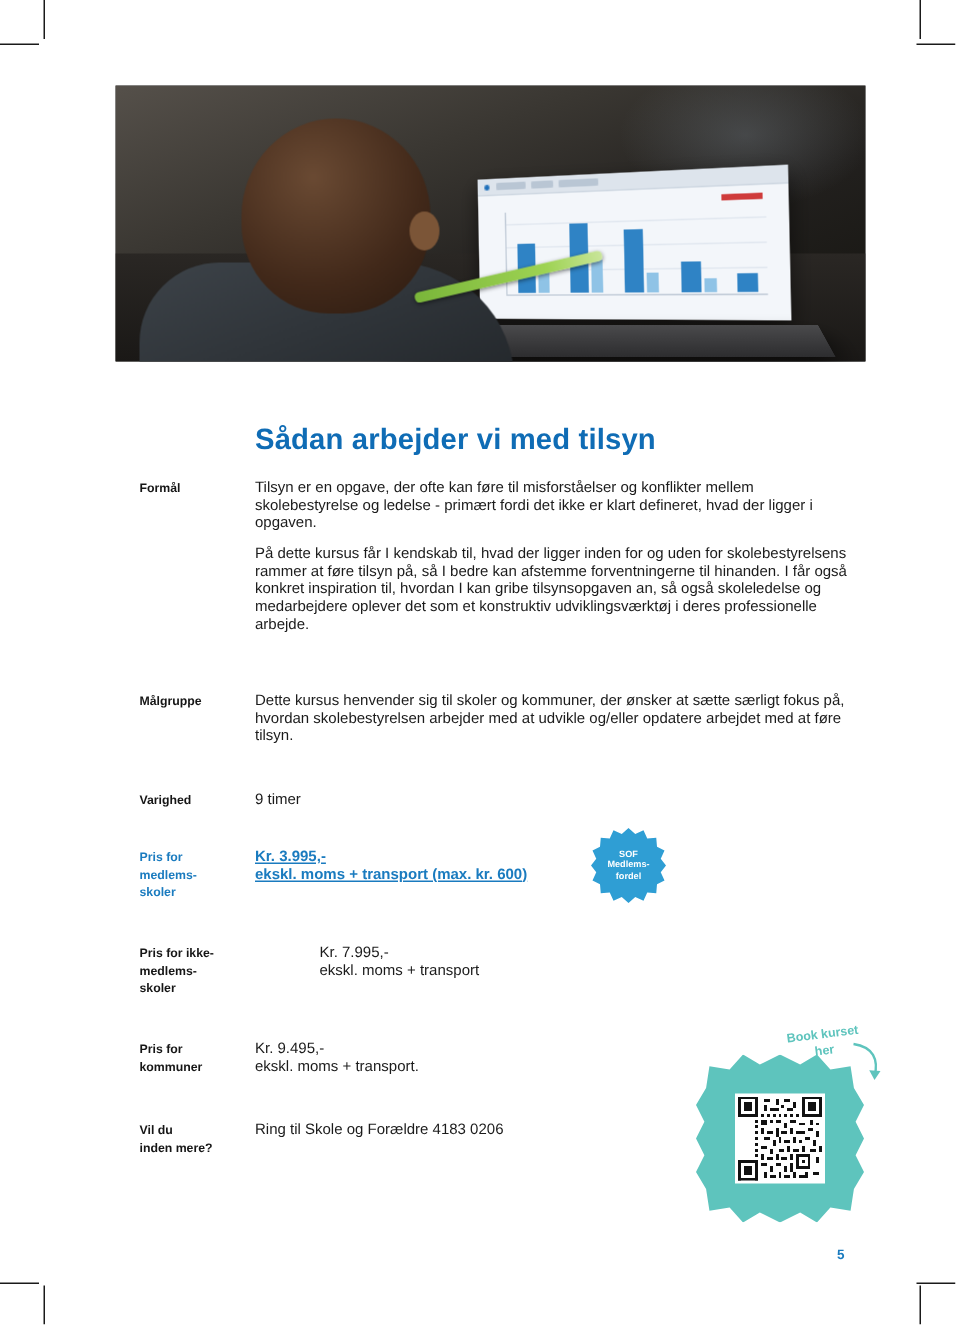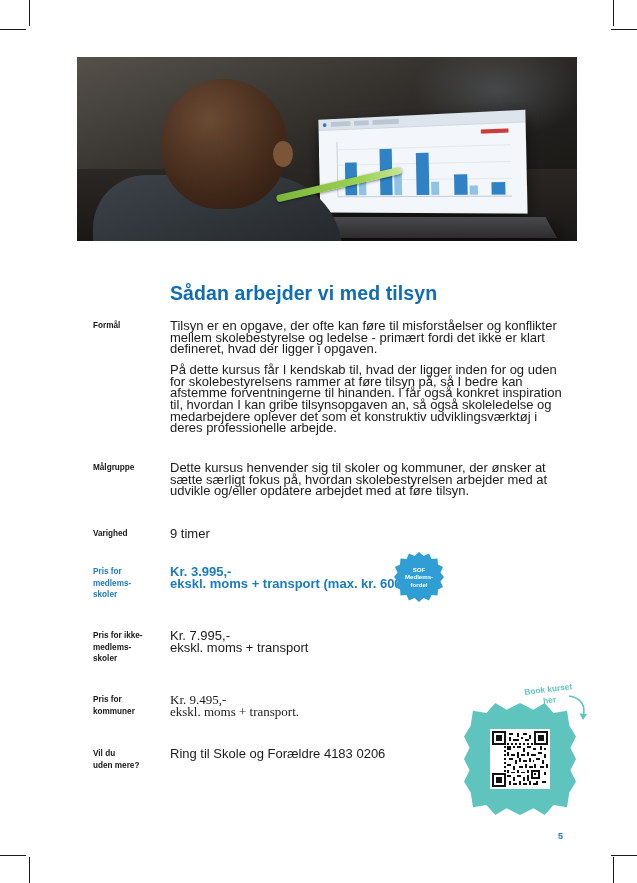--- a/index.html
+++ b/index.html
@@ -196,27 +196,28 @@
     font-weight: bold;
     color: #161616;
     line-height: 11.6px;
   }
   .row .label.blue { color: #1a7bbf; }
   .row .body {
     position: absolute;
     left: 93px;
     top: 0;
     width: 400px;
-    font-size: 13px;
+    font-size: 10px;
     color: #1b1b1b;
     line-height: 11.6px;
   }
   .row .body.bold-blue {
     font-weight: bold;
     color: #1a7bbf;
+    text-decoration: underline;
   }
   .row .body p { margin: 0 0 9.5px 0; }
   .row .body p:last-child { margin-bottom: 0; }
 
   
   .sof-badge {
     position: absolute;
     left: 394px;
     top: 552px;
     width: 50px;
@@ -388,37 +389,37 @@
       <p style="white-space:pre-line;">Kr. 3.995,-
 ekskl. moms + transport (max. kr. 600)</p>
     </div>
   </div>
 
   <div class="row" style="top:630px;">
     <div class="label" style="white-space:pre-line;">Pris for ikke-
 medlems-
 skoler</div>
     <div class="body">
-      <p style="white-space:pre-line;">Kr. 7.995,-
+      <p style="white-space:pre-line;margin-left:43px;">Kr. 7.995,-
 ekskl. moms + transport</p>
     </div>
   </div>
 
   <div class="row" style="top:694px;">
     <div class="label" style="white-space:pre-line;">Pris for
 kommuner</div>
     <div class="body">
-      <p style="white-space:pre-line;font-family:Liberation Serif, serif;">Kr. 9.495,-
+      <p style="white-space:pre-line;">Kr. 9.495,-
 ekskl. moms + transport.</p>
     </div>
   </div>
 
   <div class="row" style="top:748px;">
     <div class="label" style="white-space:pre-line;">Vil du
-uden mere?</div>
+inden mere?</div>
     <div class="body">
       <p>Ring til Skole og Forældre 4183 0206</p>
     </div>
   </div>
 
   <div class="sof-badge">
     <div class="burst"></div>
     <div class="txt">
       <span>SOF</span>
       <span>Medlems-</span>

